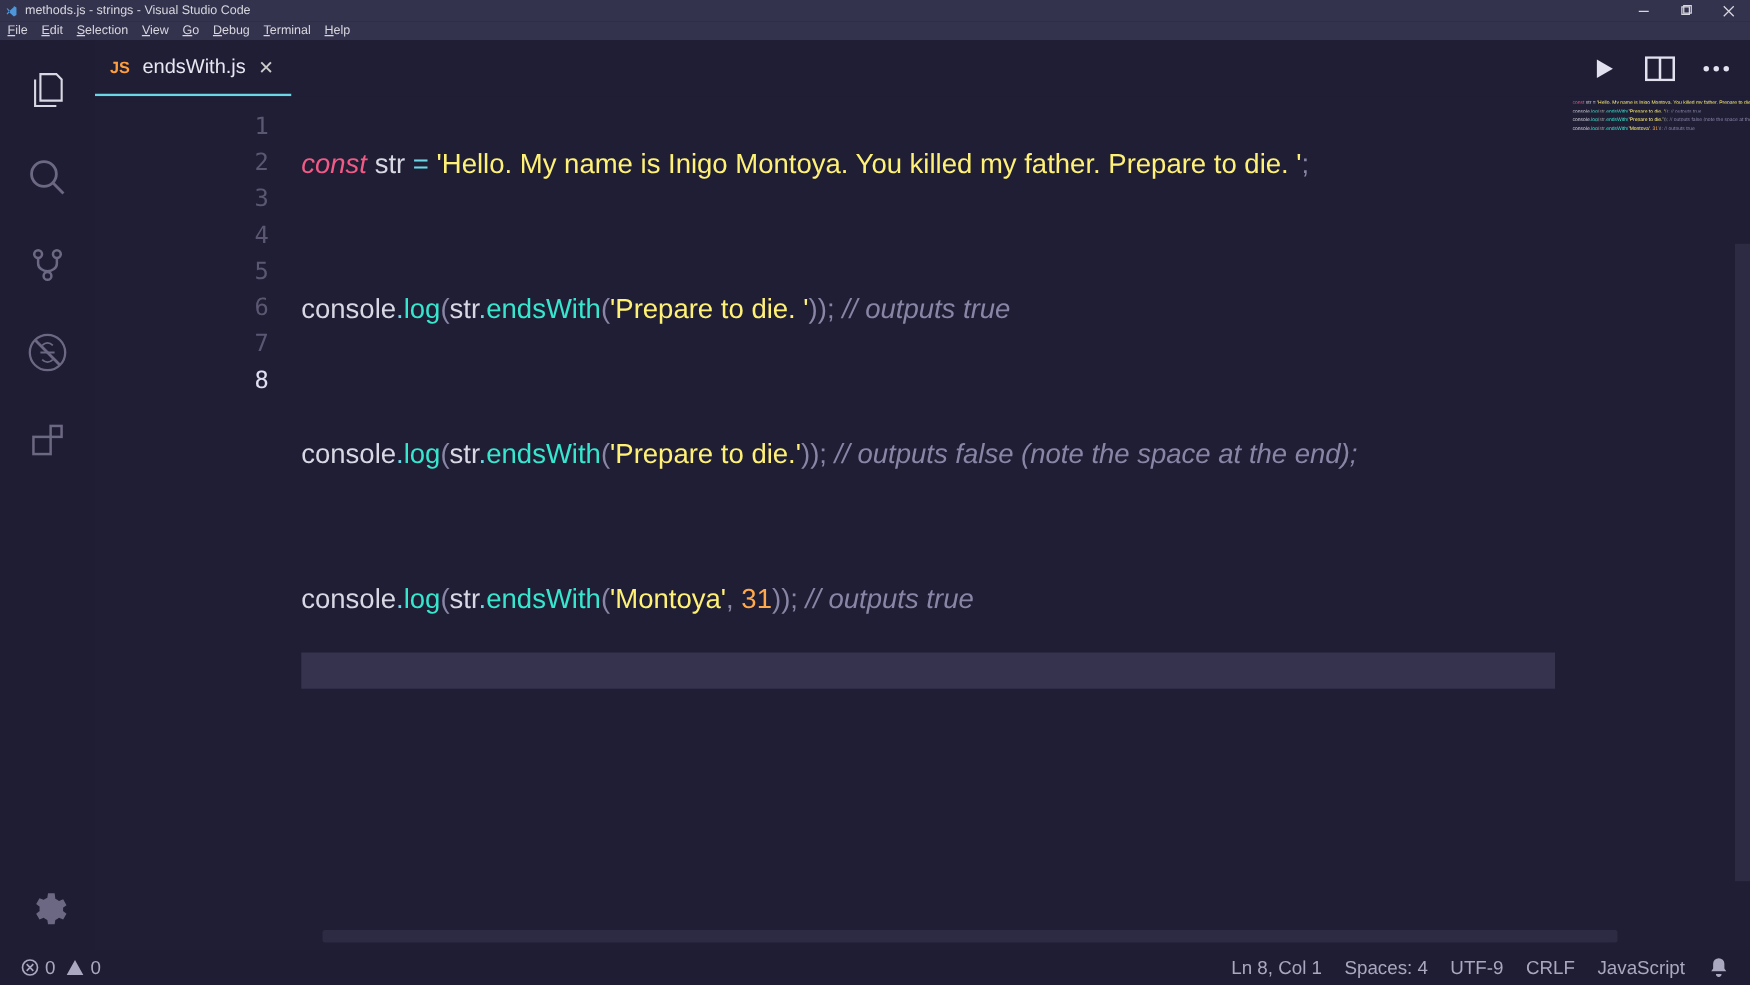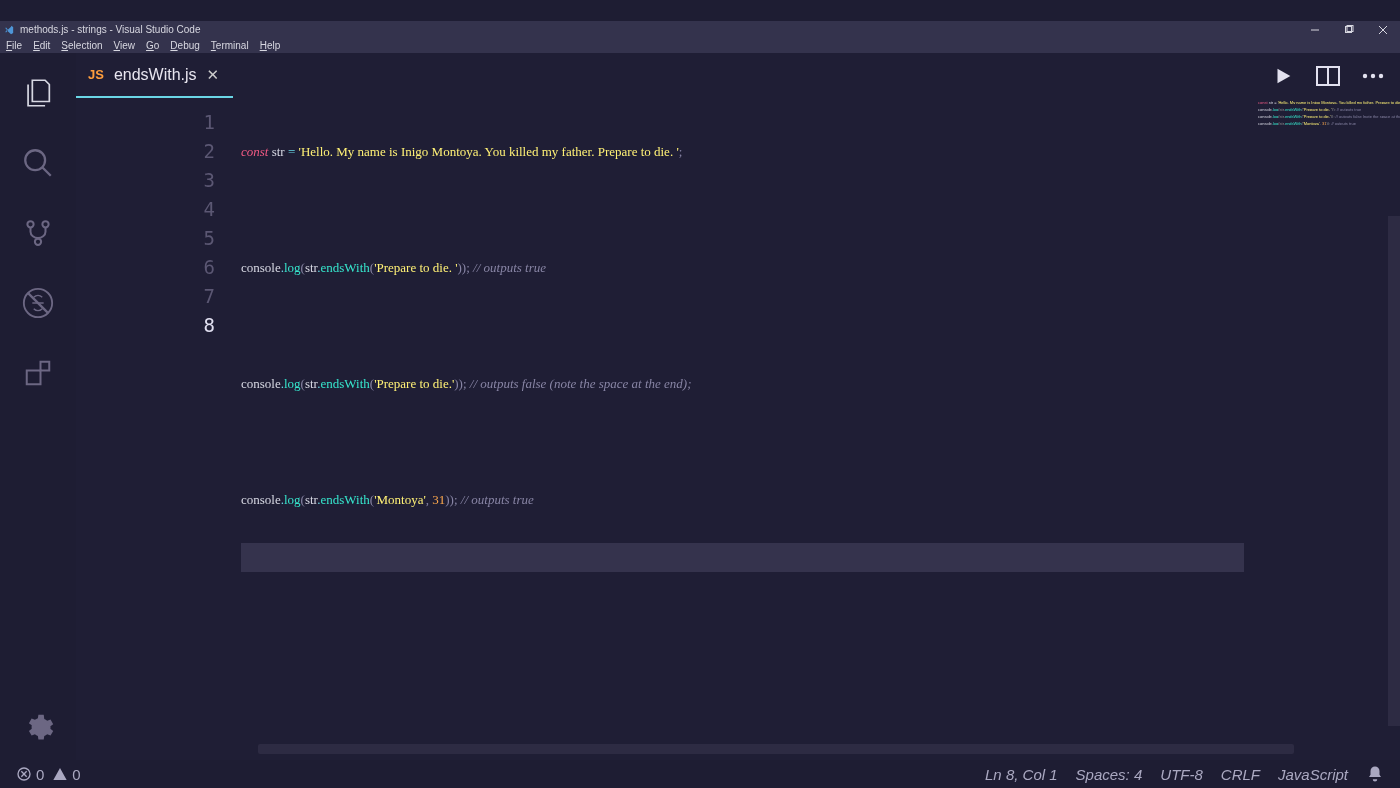--- a/index.html
+++ b/index.html
@@ -14,21 +14,20 @@
   flex-direction: column;
 }
 .title-bar {
   background: #34334d;
   height: 17px;
   display: flex;
   align-items: center;
   padding-left: 4px;
   font-size: 10px;
   color: #d7d7e0;
-  margin-top: 21px;
 }
 .title-bar .logo {
   width: 10px;
   height: 10px;
   margin-right: 6px;
   display: inline-flex;
   align-items: center;
 }
 .title-bar .wincontrols {
   margin-left: auto;
@@ -140,22 +139,22 @@
   padding-top: 10px;
   font-family: "Consolas","Menlo",monospace;
   font-size: 19px;
   line-height: 29px;
   color: #5b5773;
 }
 .gutter .current { color: #e0dff0; font-weight: 500; }
 .code {
   flex: 1;
   padding-top: 10px;
-  font-family: Liberation Serif, serif;
-  font-size: 13px;
+  font-family: Liberation Sans, sans-serif;
+  font-size: 22px;
   line-height: 29px;
   white-space: pre;
   color: #d7d8e3;
 }
 .code .line { height: 29px; }
 .code .line.current {
   background: #35334d;
   margin-right: 10px;
 }
 .tok-kw { color: #f15a84; font-style: italic; }
@@ -207,21 +206,21 @@
 .status-bar {
   height: 28px;
   background: #1e1d33;
   display: flex;
   align-items: center;
   font-size: 15px;
   color: #aaa8c1;
   padding: 0 16px;
 }
 .status-bar .s-left { display: flex; align-items: center; gap: 8px; }
-.status-bar .s-right { margin-left: auto; display: flex; align-items: center; gap: 18px; font-style: italic; }
+.status-bar .s-right { margin-left: auto; display: flex; align-items: center; gap: 18px; }
 .status-bar .item { display: flex; align-items: center; gap: 4px; cursor: pointer; }
 </style>
 </head>
 <body>
 
 <div class="title-bar">
   <span class="logo">
     <svg width="10" height="10" viewBox="0 0 24 24">
         <path fill="#4e96d7" d="M17 2l5 3v14l-5 3-10-9 10-9zM3 7l4 5-4 5 2 1 5-6-5-6-2 1z"></path>
       </svg>
@@ -378,21 +377,21 @@
     <span class="item">
       <svg width="16" height="16" viewBox="0 0 24 24" fill="currentColor">
           <path d="M12 3l10 18H2L12 3zm-1 7h2v5h-2v-5zm0 6h2v2h-2v-2z"></path>
         </svg>
       <span>0</span>
     </span>
   </div>
   <div class="s-right">
     <span class="item">Ln 8, Col 1</span>
     <span class="item">Spaces: 4</span>
-    <span class="item">UTF-8</span>
+    <span class="item">UTF-9</span>
     <span class="item">CRLF</span>
     <span class="item">JavaScript</span>
     <span class="item">
       <svg width="18" height="18" viewBox="0 0 24 24" fill="currentColor">
           <path d="M12 2a6 6 0 00-6 6v5l-2 3h16l-2-3V8a6 6 0 00-6-6zm0 20a3 3 0 003-3H9a3 3 0 003 3z"></path>
         </svg>
     </span>
   </div>
 </div>
 

